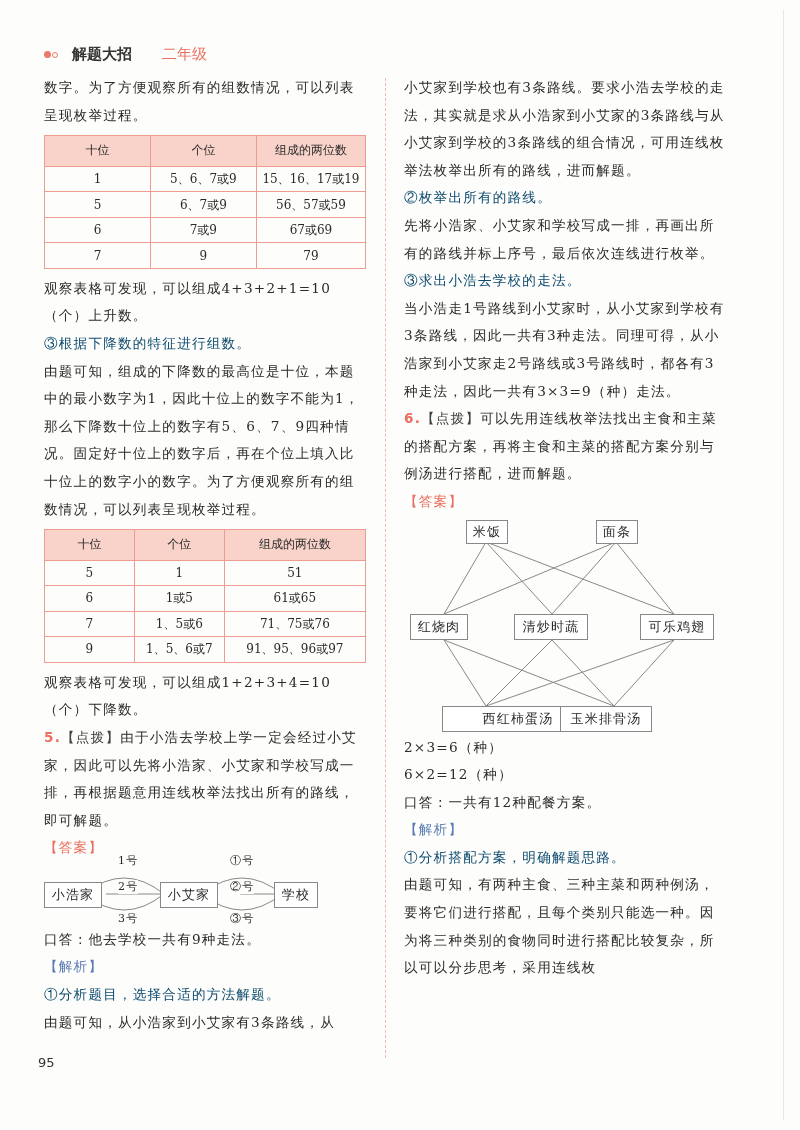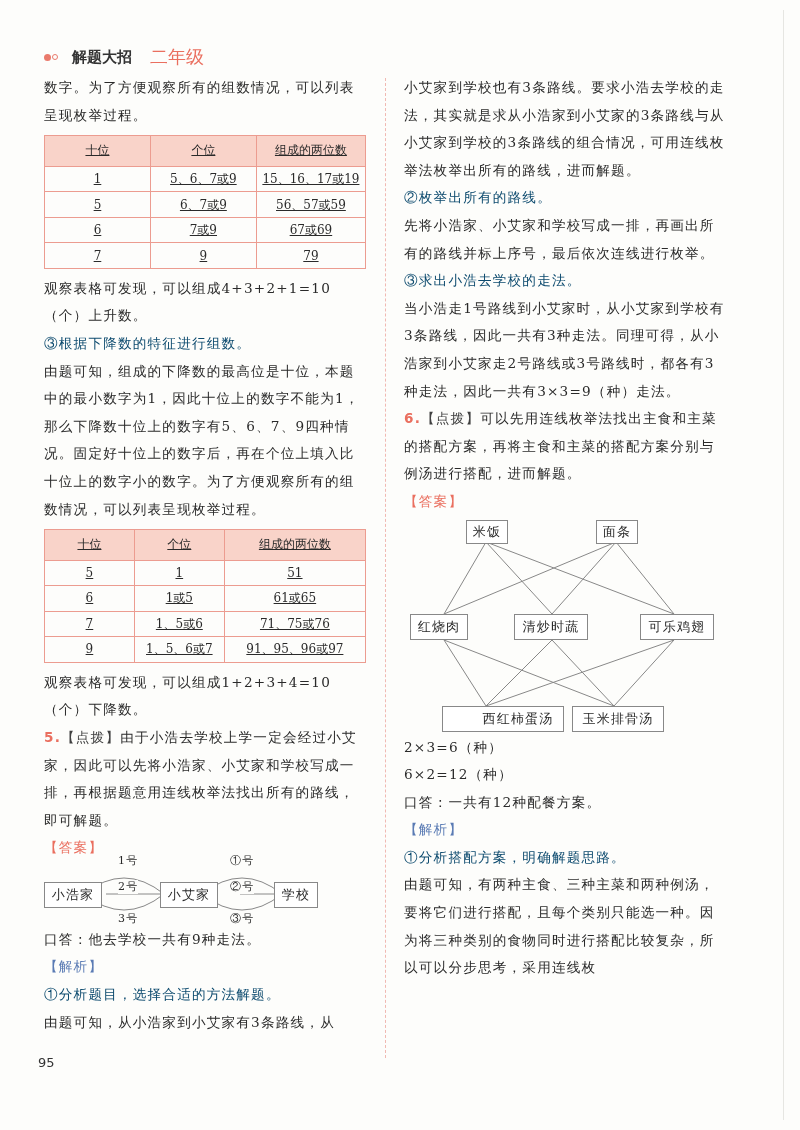--- a/index.html
+++ b/index.html
@@ -4,32 +4,32 @@
 <style>
   html,body{margin:0;padding:0;}
   body{width:800px;height:1130px;background:#fdfdfb;position:relative;overflow:hidden;
        font-family:"DejaVu Serif","Liberation Serif",serif;color:#2a2a2a;}
   .page-edge{position:absolute;left:783px;top:10px;width:1px;height:1110px;background:#e6e6e2;}
   .header{position:absolute;left:44px;top:45px;display:flex;align-items:center;gap:14px;}
   .dots{display:flex;align-items:center;gap:1px;}
   .dot-fill{width:7px;height:7px;border-radius:50%;background:#ea7a6c;}
   .dot-ring{width:6px;height:6px;border-radius:50%;border:1.5px solid #ea7a6c;box-sizing:border-box;}
   .brand{font-family:"DejaVu Sans","Liberation Sans",sans-serif;font-weight:bold;font-size:15px;color:#333;}
-  .grade{font-family:"DejaVu Sans","Liberation Sans",sans-serif;font-size:18px;color:#ea6f5f;margin-left:4px;}
+  .grade{font-family:"DejaVu Sans","Liberation Sans",sans-serif;font-size:15px;color:#ea6f5f;margin-left:16px;}
   .col{position:absolute;top:74px;width:324px;font-size:13.6px;line-height:27.6px;letter-spacing:1.2px;}
   .col-left{left:44px;}
   .col-right{left:404px;}
   .divider{position:absolute;left:385px;top:78px;height:980px;border-left:1px dashed #f0b9b2;}
   p{margin:0;}
   .red{color:#0c4a6e;}
   .blue{color:#5a7bb4;font-family:"DejaVu Sans","Liberation Sans",sans-serif;}
   .green{color:#404040;font-family:"DejaVu Sans","Liberation Sans",sans-serif;}
   .ans{color:#ea6f5f;font-family:"DejaVu Sans","Liberation Sans",sans-serif;}
   .num{color:#ea6f5f;font-weight:bold;font-family:"DejaVu Sans","Liberation Sans",sans-serif;}
-  table{border-collapse:collapse;width:322px;margin:6px 0 6px 0;font-size:12px;letter-spacing:0;text-decoration:underline;}
+  table{border-collapse:collapse;width:322px;margin:6px 0 6px 0;font-size:12px;letter-spacing:0;}
   th{background:#f9d3c9;font-weight:normal;height:24px;border:1px solid #ec9c90;}
   td{height:22.5px;text-align:center;border:1px solid #ec9c90;line-height:20px;}
   .diagram{position:relative;}
   .pagenum{position:absolute;left:38px;top:1055px;font-family:"DejaVu Sans","Liberation Sans",sans-serif;font-size:13px;color:#333;}
 </style>
 </head>
 <body>
 
 <div class="page-edge"></div>
 
@@ -165,21 +165,21 @@
         <line x1="270" y1="124" x2="82" y2="190"></line>
           <line x1="270" y1="124" x2="210" y2="190"></line>
       </g>
     </svg>
     <div style="position:absolute;left:62px;top:4px;width:40px;height:22px;border:1px solid #888;background:#fff;text-align:center;line-height:22px;font-size:13px;">米饭</div>
     <div style="position:absolute;left:192px;top:4px;width:40px;height:22px;border:1px solid #888;background:#fff;text-align:center;line-height:22px;font-size:13px;">面条</div>
     <div style="position:absolute;left:6px;top:98px;width:56px;height:24px;border:1px solid #888;background:#fff;text-align:center;line-height:24px;font-size:13px;">红烧肉</div>
     <div style="position:absolute;left:110px;top:98px;width:72px;height:24px;border:1px solid #888;background:#fff;text-align:center;line-height:24px;font-size:13px;">清炒时蔬</div>
     <div style="position:absolute;left:236px;top:98px;width:72px;height:24px;border:1px solid #888;background:#fff;text-align:center;line-height:24px;font-size:13px;">可乐鸡翅</div>
     <div style="position:absolute;left:38px;top:190px;width:90px;height:24px;border:1px solid #888;background:#fff;text-align:center;line-height:24px;font-size:13px;padding-left:30px;">西红柿蛋汤</div>
-    <div style="position:absolute;left:168px;top:190px;width:90px;height:24px;border:1px solid #888;background:#fff;text-align:center;line-height:24px;font-size:13px;">玉米排骨汤</div>
+    <div style="position:absolute;left:156px;top:190px;width:90px;height:24px;border:1px solid #888;background:#fff;text-align:center;line-height:24px;font-size:13px;">玉米排骨汤</div>
   </div>
   <p>2×3=6（种）</p>
   <p>6×2=12（种）</p>
   <p>口答：一共有12种配餐方案。</p>
   <p class="blue">【解析】</p>
   <p class="red">①分析搭配方案，明确解题思路。</p>
   <p>由题可知，有两种主食、三种主菜和两种例汤，要将它们进行搭配，且每个类别只能选一种。因为将三种类别的食物同时进行搭配比较复杂，所以可以分步思考，采用连线枚</p>
 </div>
 
 <div class="pagenum">95</div>

